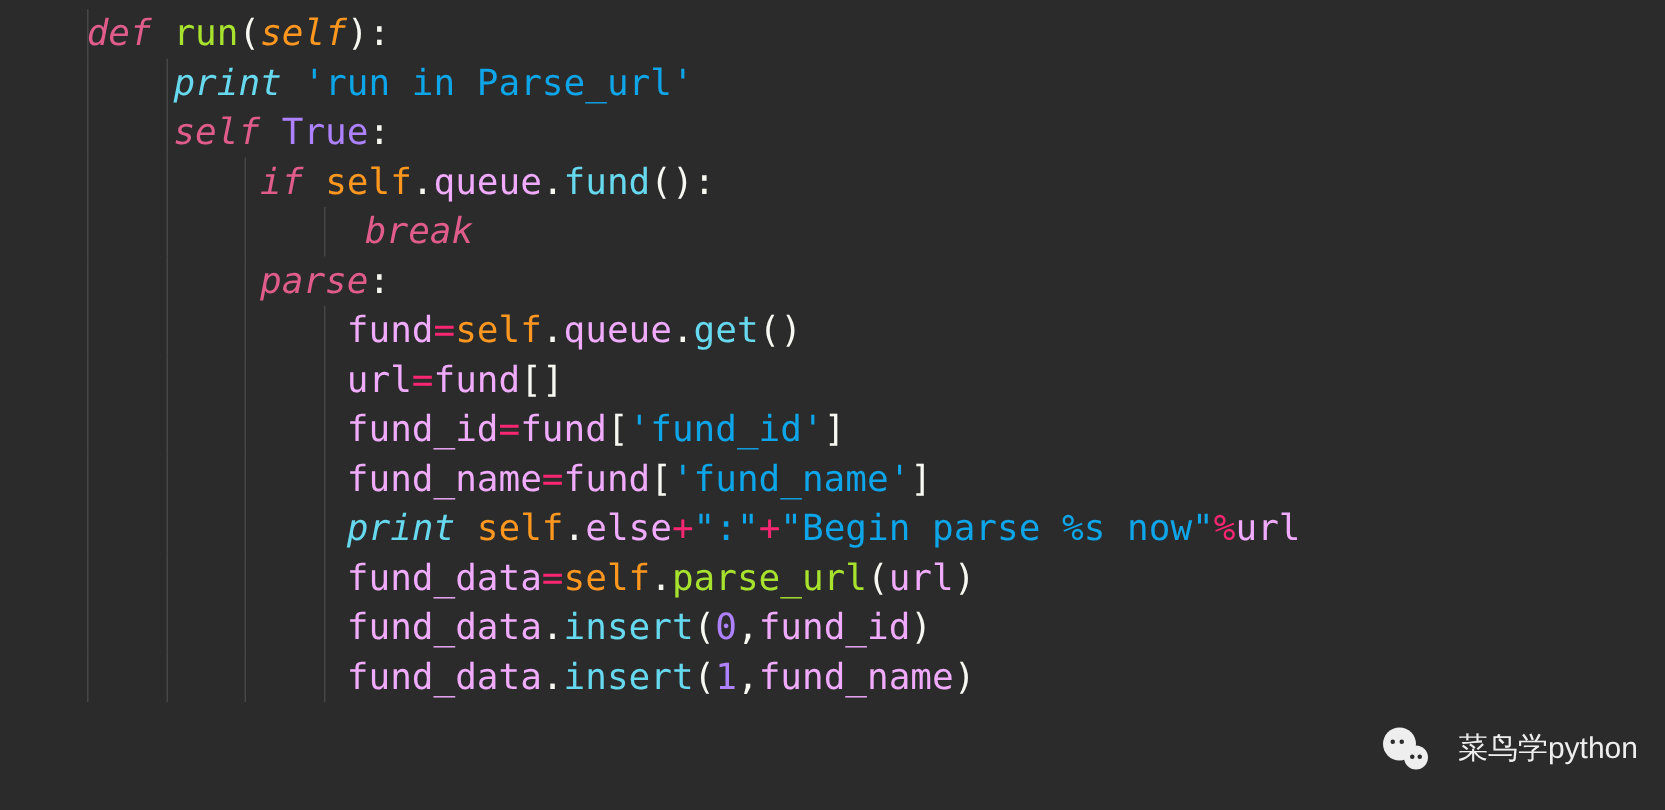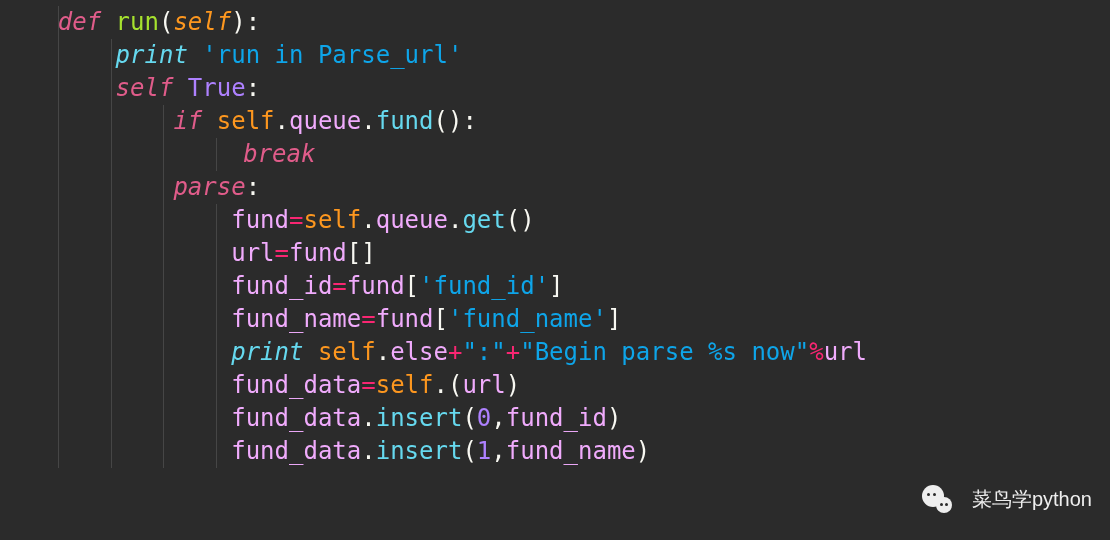--- a/index.html
+++ b/index.html
@@ -147,21 +147,21 @@
       </span>
       <div class="line"><span class="ws">                </span><span class="kw-blue">print</span><span class="ws"> </span><span class="selfn">self</span><span class="punct">.</span><span class="ident">else</span><span class="op">+</span><span class="str">":"</span><span class="op">+</span><span class="str">"Begin parse %s now"</span><span class="op">%</span><span class="ident">url</span></div>
     </div>
     <div style="position: relative;">
       <span class="guide-area" style="position: absolute; left: 0px; top: 0px; height: 33px; width: 100%;">
         <span class="guide" style="left: 57.8px;"></span>
         <span class="guide" style="left: 110.6px;"></span>
         <span class="guide" style="left: 163.4px;"></span>
         <span class="guide" style="left: 216.2px;"></span>
       </span>
-      <div class="line"><span class="ws">                </span><span class="ident">fund_data</span><span class="op">=</span><span class="selfn">self</span><span class="punct">.</span><span class="punct">(</span><span class="ident">url</span><span class="punct">)</span></div>
+      <div class="line"><span class="ws">                </span><span class="ident">fund_data</span><span class="op">=</span><span class="selfn">self</span><span class="punct">.</span><span class="callg">parse_url</span><span class="punct">(</span><span class="ident">url</span><span class="punct">)</span></div>
     </div>
     <div style="position: relative;">
       <span class="guide-area" style="position: absolute; left: 0px; top: 0px; height: 33px; width: 100%;">
         <span class="guide" style="left: 57.8px;"></span>
         <span class="guide" style="left: 110.6px;"></span>
         <span class="guide" style="left: 163.4px;"></span>
         <span class="guide" style="left: 216.2px;"></span>
       </span>
       <div class="line"><span class="ws">                </span><span class="ident">fund_data</span><span class="punct">.</span><span class="call">insert</span><span class="punct">(</span><span class="num">0</span><span class="punct">,</span><span class="ident">fund_id</span><span class="punct">)</span></div>
     </div>

